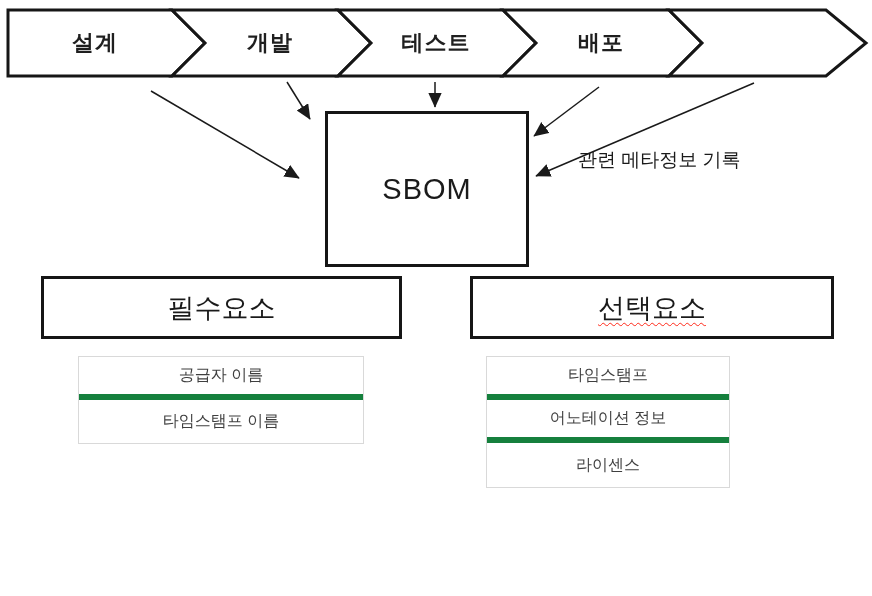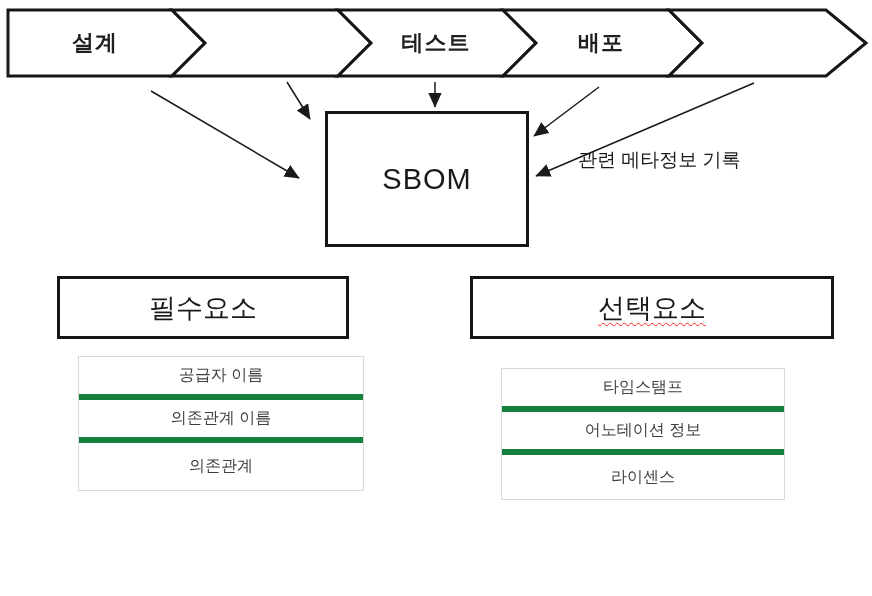--- a/index.html
+++ b/index.html
@@ -15,57 +15,57 @@
   
   .stage-label{
     position:absolute;top:9px;height:68px;
     display:flex;align-items:center;justify-content:center;
     font-size:22px;font-weight:bold;color:#1f1f1f;
     letter-spacing:1px;
   }
 
   
   .sbom-box{
-    position:absolute;left:325px;top:111px;width:204px;height:136px;
+    position:absolute;left:325px;top:111px;width:204px;height:156px;
     box-sizing:border-box;border:3px solid #161616;background:#ffffff;
     display:flex;align-items:center;justify-content:center;
     font-size:29px;color:#1a1a1a;letter-spacing:1px;
   }
 
   .annotation-label{
     position:absolute;left:578px;top:146px;width:190px;height:28px;
     display:flex;align-items:center;
     font-size:19px;color:#1a1a1a;white-space:nowrap;
   }
 
   
   .header-box{
     position:absolute;top:276px;height:63px;
     box-sizing:border-box;border:3px solid #161616;background:#ffffff;
     display:flex;align-items:center;justify-content:center;
     font-size:27px;color:#1a1a1a;
   }
-  .header-required{left:57px;width:292px;}
+  .header-required{left:41px;width:361px;}
   .header-optional{left:470px;width:364px;}
   .squiggle{
     text-decoration-line:underline;
     text-decoration-style:wavy;
     text-decoration-color:#ff2a1a;
     text-decoration-thickness:1px;
     text-underline-offset:5px;
   }
 
   
   .gtable{
     position:absolute;top:356px;
     box-sizing:border-box;
     border:1px solid #d9d9d9;background:#ffffff;
   }
   .table-required{left:78px;width:286px;}
-  .table-optional{left:501px;width:284px;margin-top:12px;}
+  .table-optional{left:486px;width:244px;}
   .trow{
     box-sizing:border-box;
     border-bottom:6px solid #15803d;
     display:flex;align-items:center;justify-content:center;
     font-size:16px;color:#3f3f3f;
   }
   .trow:last-child{border-bottom:none;}
   .table-required .trow:nth-child(1){height:43px;}
   .table-required .trow:nth-child(2){height:43px;}
   .table-required .trow:nth-child(3){height:47px;}
@@ -98,40 +98,40 @@
     <g stroke="#1a1a1a" stroke-width="1.5" fill="none">
       <line x1="151" y1="91" x2="299" y2="178" marker-end="url(#arrowhead)"></line>
       <line x1="287" y1="82" x2="310" y2="119" marker-end="url(#arrowhead)"></line>
       <line x1="435" y1="82" x2="435" y2="107" marker-end="url(#arrowhead)"></line>
       <line x1="599" y1="87" x2="534" y2="136" marker-end="url(#arrowhead)"></line>
       <line x1="754" y1="83" x2="536" y2="176" marker-end="url(#arrowhead)"></line>
     </g>
   </svg>
 
   <div class="stage-label" style="left:8px;width:174px;">설계</div>
+  <div class="stage-label" style="left:172px;width:196px;">개발</div>
   <div class="stage-label" style="left:338px;width:196px;">테스트</div>
   <div class="stage-label" style="left:503px;width:196px;">배포</div>
 
   <div class="sbom-box">
     <span>SBOM</span>
   </div>
 
   <div class="annotation-label">관련 메타정보 기록</div>
 
   <div class="header-box header-required">
     <span>필수요소</span>
   </div>
   <div class="header-box header-optional">
     <span class="squiggle">선택요소</span>
   </div>
 
   <div class="gtable table-required">
     <div class="trow">공급자 이름</div>
-    <div class="trow">의존관계 이름</div>
-    <div class="trow">의존관계</div>
+    <div class="trow">타임스탬프 이름</div>
   </div>
 
   <div class="gtable table-optional">
     <div class="trow">타임스탬프</div>
     <div class="trow">어노테이션 정보</div>
     <div class="trow">라이센스</div>
   </div>
 
 </div>
 

